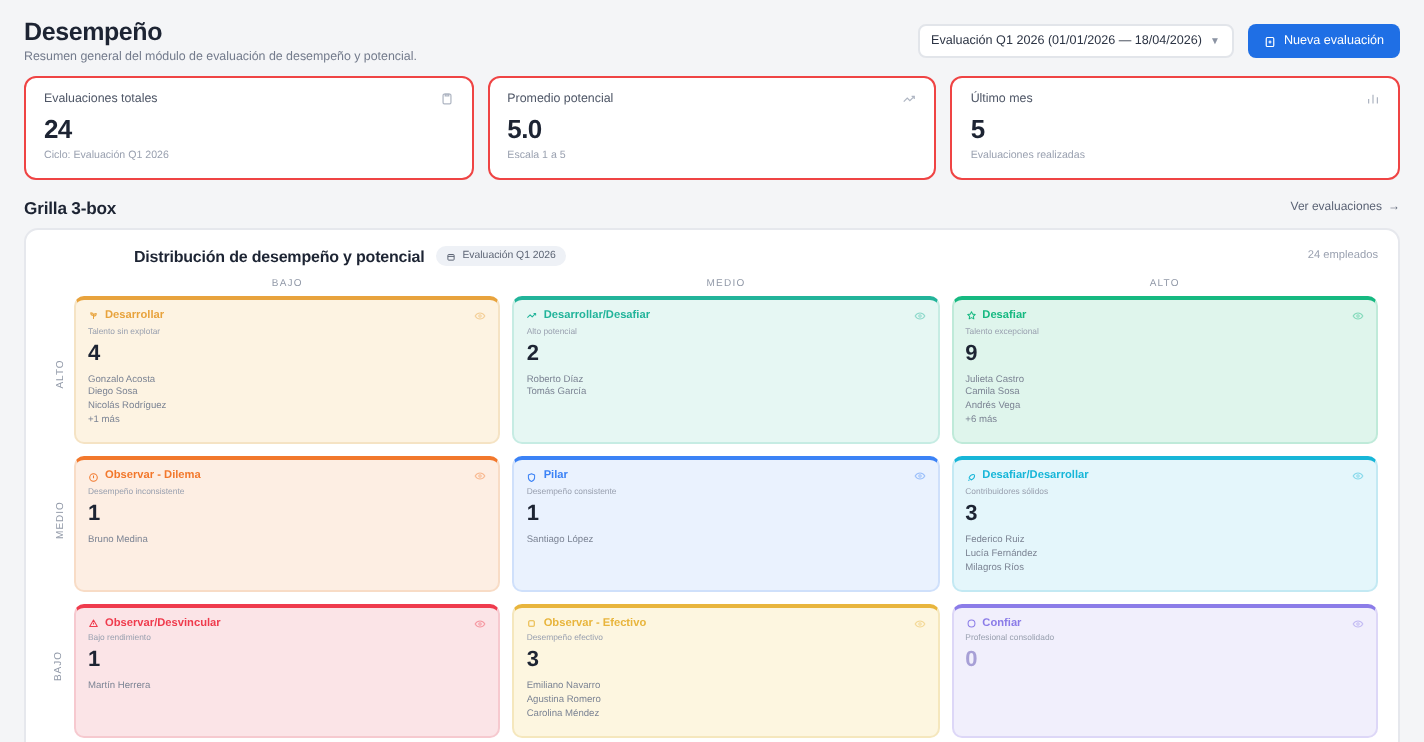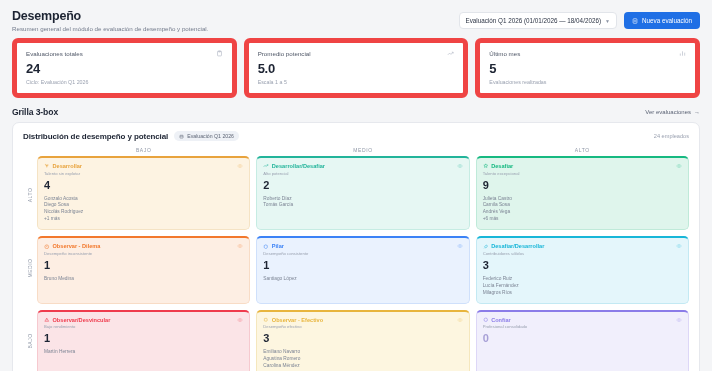--- a/index.html
+++ b/index.html
@@ -30,21 +30,21 @@
   .btn-primary {
     display: flex; align-items: center; gap: 4px;
     background: #1f6fe5; color: #fff; border: none; border-radius: 4px;
     font-size: 6.3px; font-family: inherit; padding: 5px 8px; white-space: nowrap;
   }
   .btn-primary svg { width: 6px; height: 6px; }
 
   
   .stats { display: flex; gap: 7px; padding: 0 12px; }
   .stat-card {
-    flex: 1; background: #fff; border: 5px solid #ef4444; border-radius: 6px;
+    flex: 1; background: #fff; border: 1px solid #ef4444; border-radius: 6px;
     padding: 7px 9px 8px 9px; min-height: 48px;
   }
   .stat-top { display: flex; align-items: flex-start; justify-content: space-between; }
   .stat-label { font-size: 6.2px; color: #4e5666; }
   .stat-icon { color: #aeb5c2; display: flex; }
   .stat-icon svg { width: 7px; height: 7px; }
   .stat-value { font-size: 13px; font-weight: bold; margin-top: 4px; letter-spacing: -0.3px; }
   .stat-hint { font-size: 5.3px; color: #9aa1b0; margin-top: 3px; }
 
   
@@ -53,21 +53,21 @@
     padding: 9px 12px 5px 12px;
   }
   .section-title { font-size: 8.6px; font-weight: bold; letter-spacing: -0.1px; }
   .link-more { display: flex; align-items: center; gap: 3px; font-size: 6px; color: #5b6375; }
 
   .panel {
     margin: 0 12px; background: #fff; border: 1px solid #e6e8ed;
     border-radius: 7px; padding: 8px 10px 10px 10px;
   }
   .panel-head { display: flex; align-items: center; justify-content: space-between; }
-  .panel-head-left { display: flex; align-items: center; gap: 6px; }
+  .panel-head-left { display: flex; align-items: center; gap: 6px; margin-left: 44px; }
   .panel-title { font-size: 8px; font-weight: bold; letter-spacing: -0.1px; }
   .badge {
     display: inline-flex; align-items: center; gap: 3px;
     background: #eef1f6; color: #5d6písa; color: #5d6575;
     font-size: 5.2px; border-radius: 8px; padding: 2px 5px;
   }
   .badge svg { width: 5px; height: 5px; }
   .panel-count { font-size: 5.6px; color: #9aa1b0; }
 
   

